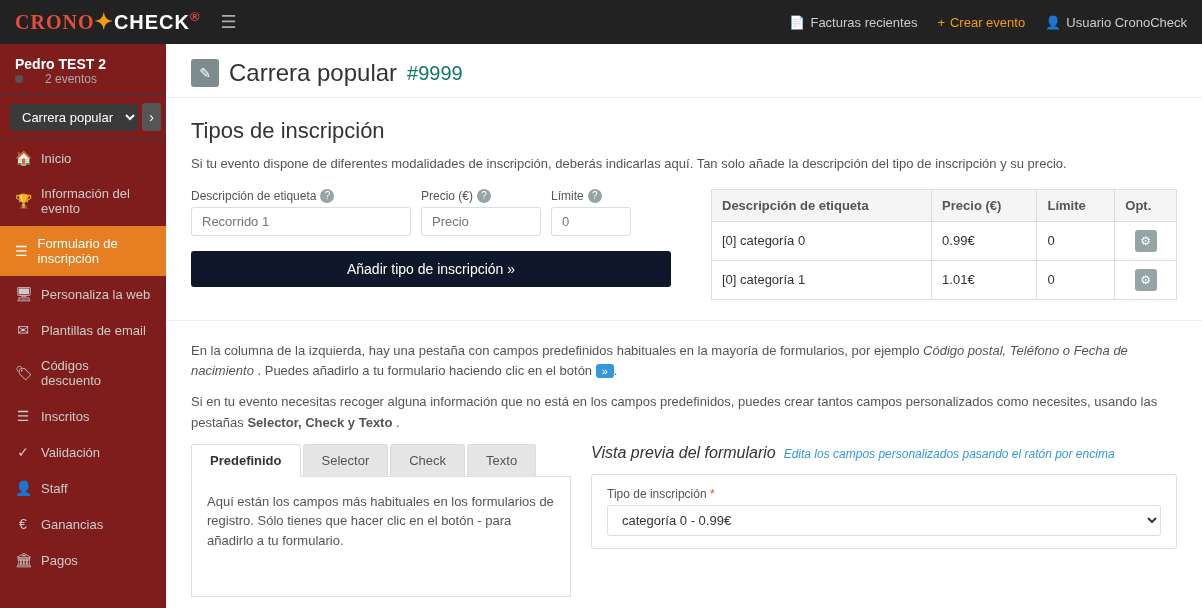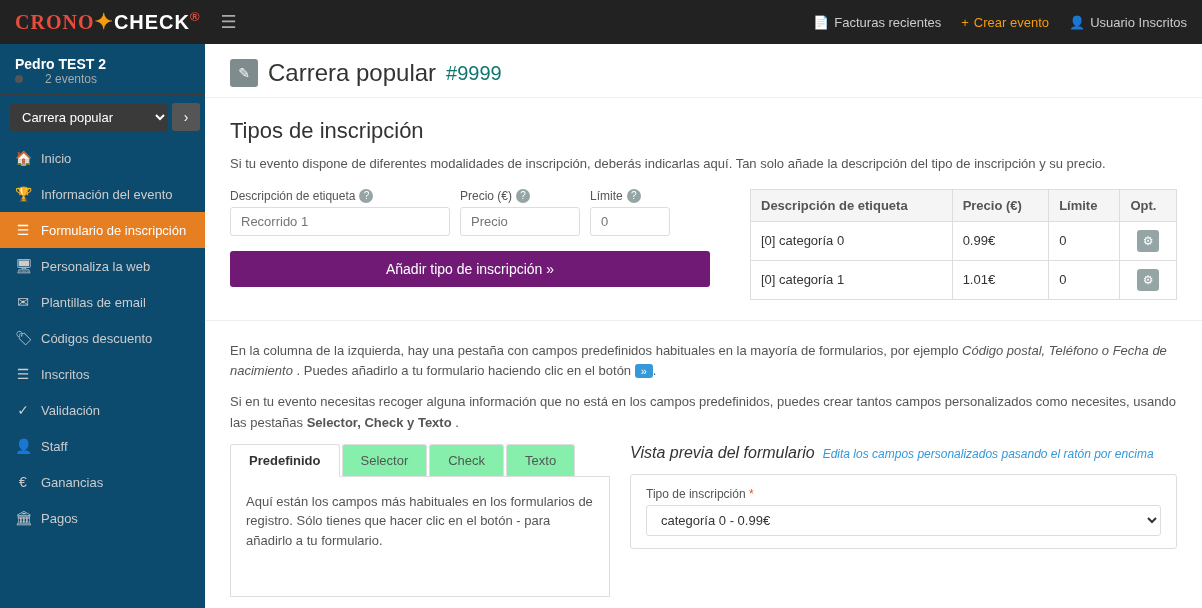--- a/index.html
+++ b/index.html
@@ -55,22 +55,22 @@
 
     
     .main-layout {
       display: flex;
       flex: 1;
       overflow: hidden;
     }
 
     
     .sidebar {
-      background: #0c4a6e;
-      width: 205px;
+      background: #7f1d1d;
+      width: 166px;
       flex-shrink: 0;
       display: flex;
       flex-direction: column;
       overflow-y: auto;
       color: #ccc;
     }
     .sidebar-user {
       padding: 12px 15px 8px;
       border-bottom: 1px solid #3a3a3a;
     }
@@ -276,21 +276,21 @@
       height: 22px;
       cursor: pointer;
       font-size: 12px;
       display: inline-flex;
       align-items: center;
       justify-content: center;
     }
 
     
     .add-btn {
-      background: #701a75;
+      background: #0f172a;
       color: #fff;
       border: none;
       border-radius: 3px;
       padding: 10px 36px;
       font-size: 14px;
       cursor: pointer;
       width: 100%;
       margin-top: 15px;
     }
 
@@ -337,21 +337,21 @@
       margin-bottom: 0;
       border-bottom: 1px solid #ddd;
     }
     .tab-item {
       padding: 8px 18px;
       cursor: pointer;
       font-size: 13px;
       color: #555;
       border: 1px solid #ddd;
       border-bottom: none;
-      background: #86efac;
+      background: #e5e5e5;
       margin-right: 2px;
       border-radius: 3px 3px 0 0;
     }
     .tab-item.active {
       background: #fff;
       color: #333;
       font-weight: bold;
       border-bottom: 1px solid #fff;
       margin-bottom: -1px;
     }
@@ -434,21 +434,21 @@
     <a>
       <span>📄</span>
       <span>Facturas recientes</span>
     </a>
     <a class="create-btn">
       <span>+</span>
       <span>Crear evento</span>
     </a>
     <a>
       <span>👤</span>
-      <span>Usuario Inscritos</span>
+      <span>Usuario CronoCheck</span>
     </a>
   </div>
 </div>
 
 <div class="main-layout">
 
   <div class="sidebar">
     <div class="sidebar-user">
       <div class="username">Pedro TEST 2</div>
       <div class="events-count">

